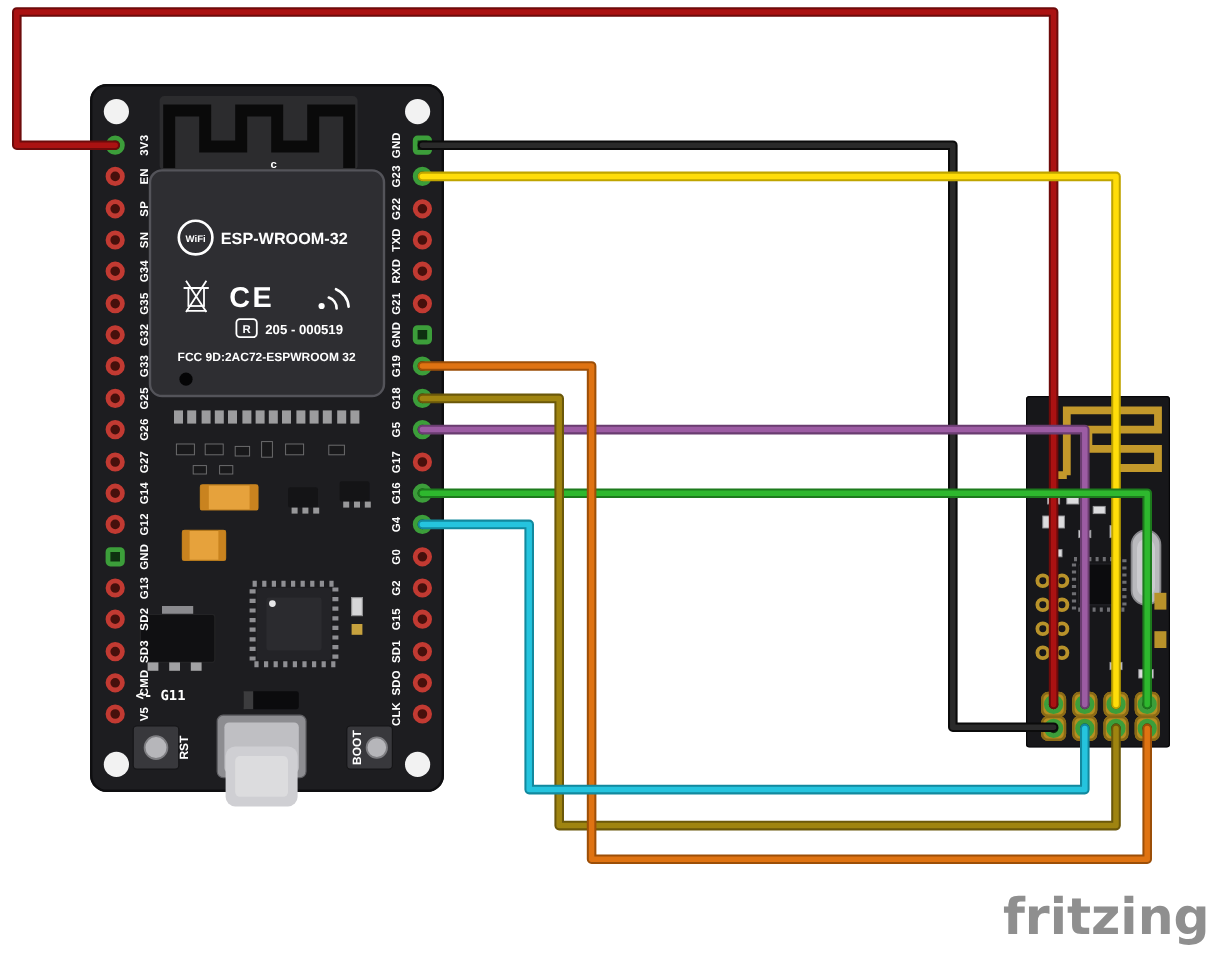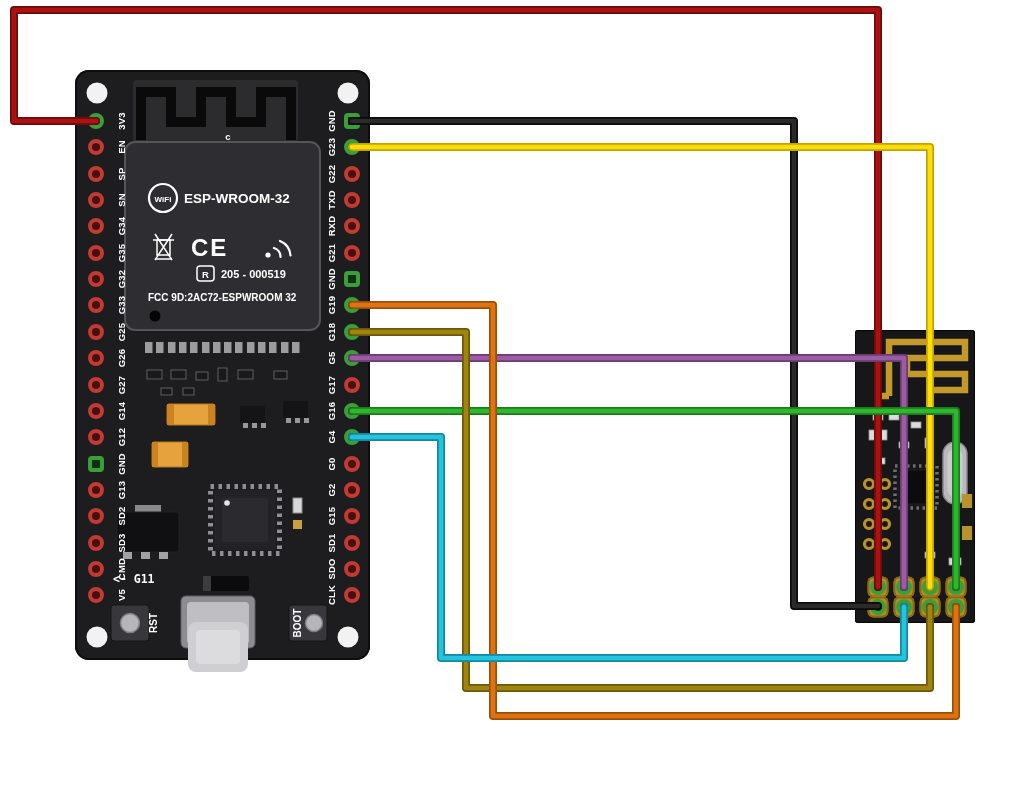--- a/index.html
+++ b/index.html
@@ -316,13 +316,14 @@
       <polyline points="352,411 956,411 956,587" fill="none" stroke="#1d7a1d" stroke-width="8" stroke-linecap="round" stroke-linejoin="round"></polyline>
       <polyline points="352,411 956,411 956,587" fill="none" stroke="#2eb82e" stroke-width="4.6" stroke-linecap="round" stroke-linejoin="round"></polyline>
       <polyline points="352,332 466,332 466,688 930,688 930,607" fill="none" stroke="#6b580a" stroke-width="8" stroke-linecap="round" stroke-linejoin="round"></polyline>
       <polyline points="352,332 466,332 466,688 930,688 930,607" fill="none" stroke="#9f8410" stroke-width="4.6" stroke-linecap="round" stroke-linejoin="round"></polyline>
       <polyline points="352,305 493,305 493,716 956,716 956,607" fill="none" stroke="#9c4f08" stroke-width="8" stroke-linecap="round" stroke-linejoin="round"></polyline>
       <polyline points="352,305 493,305 493,716 956,716 956,607" fill="none" stroke="#df7312" stroke-width="4.6" stroke-linecap="round" stroke-linejoin="round"></polyline>
       <polyline points="352,437 441,437 441,658 904,658 904,607" fill="none" stroke="#12899e" stroke-width="8" stroke-linecap="round" stroke-linejoin="round"></polyline>
       <polyline points="352,437 441,437 441,658 904,658 904,607" fill="none" stroke="#25c4de" stroke-width="4.6" stroke-linecap="round" stroke-linejoin="round"></polyline>
     </svg>
 
+  <div class="logo">fritzing</div>
 </div>
 
 </body></html>

